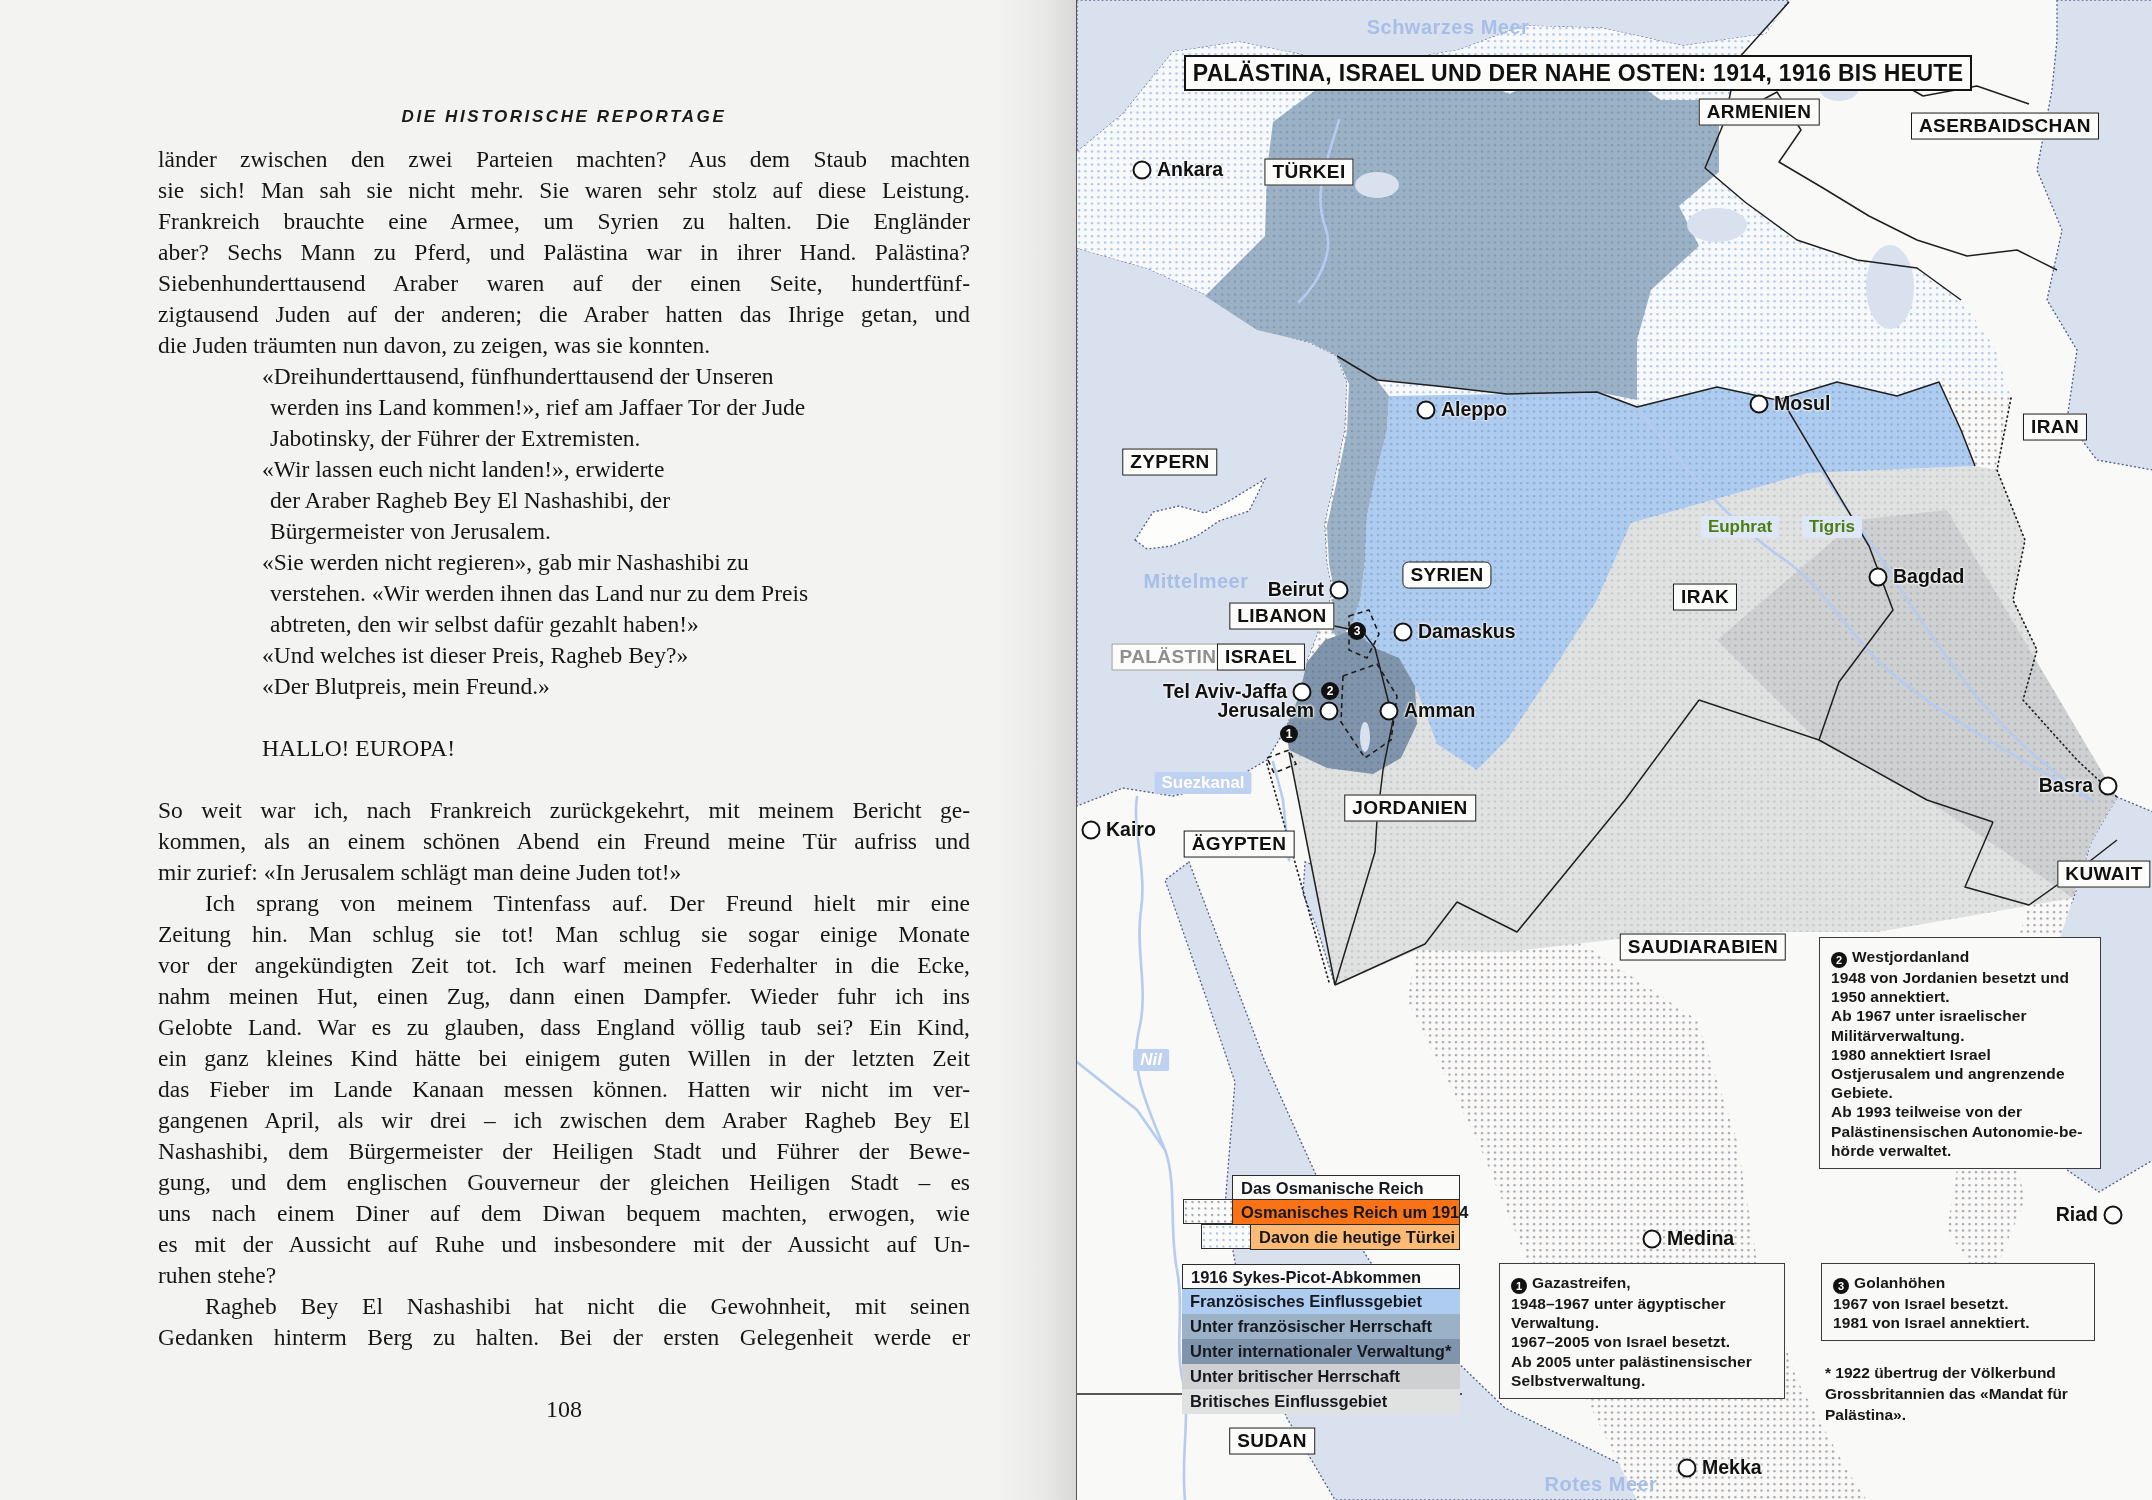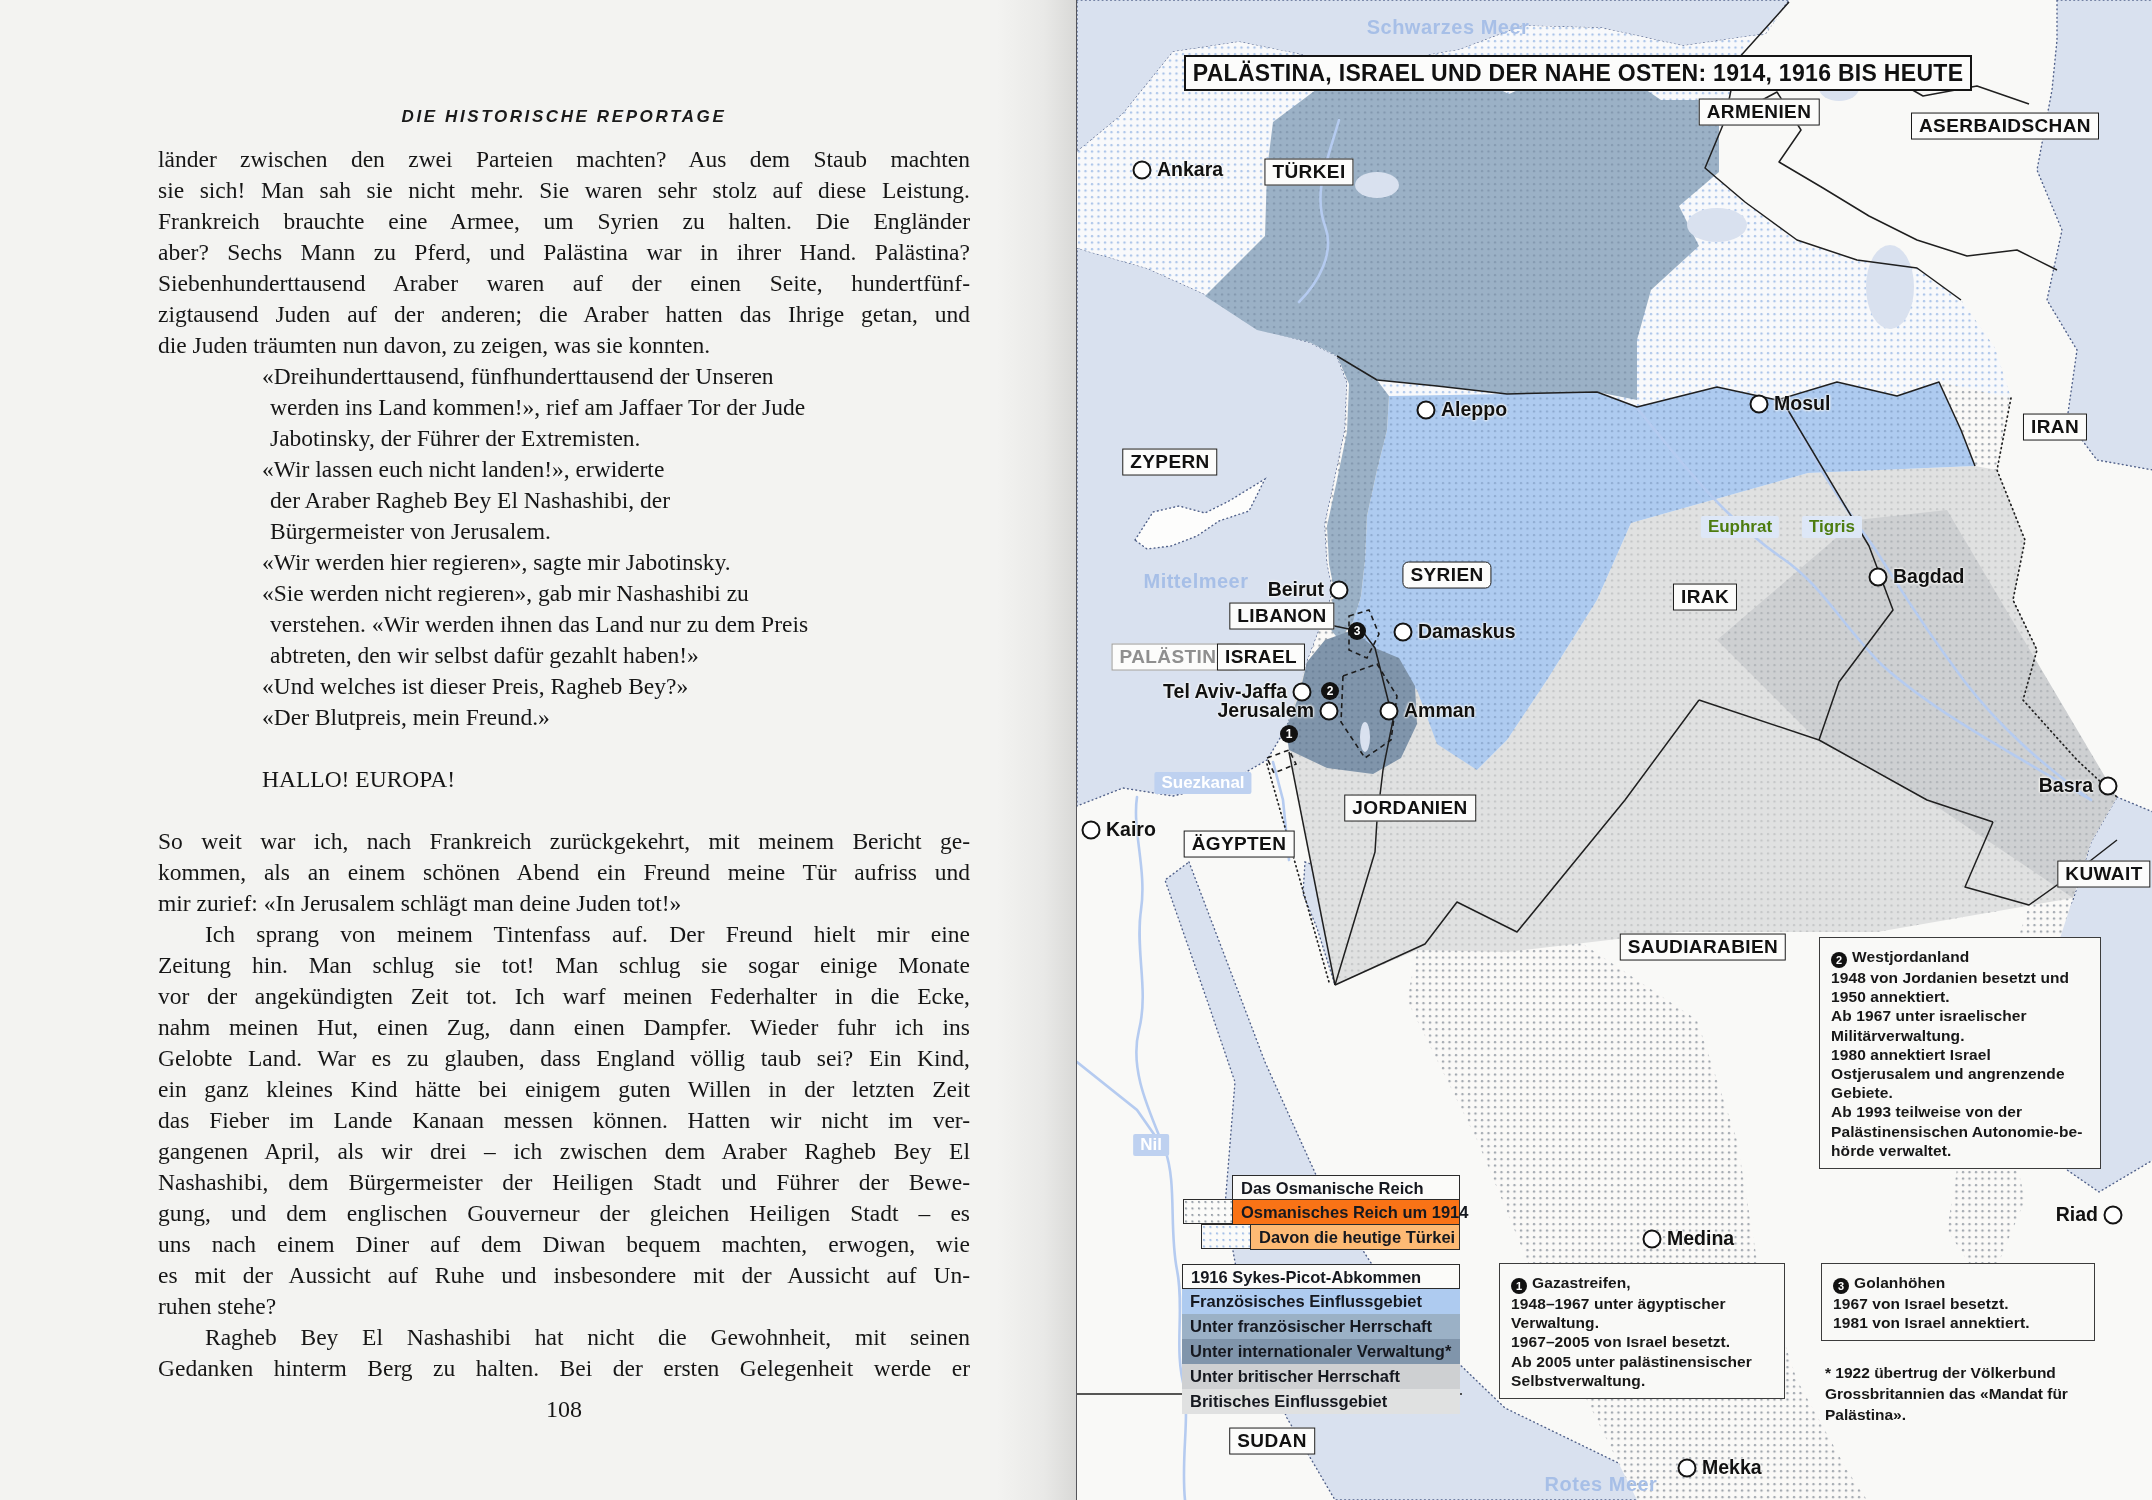--- a/index.html
+++ b/index.html
@@ -69,21 +69,20 @@
         <div class="ln j">aber? Sechs Mann zu Pferd, und Palästina war in ihrer Hand. Palästina?</div>
         <div class="ln j">Siebenhunderttausend Araber waren auf der einen Seite, hundertfünf-</div>
         <div class="ln j">zigtausend Juden auf der anderen; die Araber hatten das Ihrige getan, und</div>
         <div class="ln">die Juden träumten nun davon, zu zeigen, was sie konnten.</div>
         <div class="ln q">«Dreihunderttausend, fünfhunderttausend der Unseren</div>
         <div class="ln q2">werden ins Land kommen!», rief am Jaffaer Tor der Jude</div>
         <div class="ln q2">Jabotinsky, der Führer der Extremisten.</div>
         <div class="ln q">«Wir lassen euch nicht landen!», erwiderte</div>
         <div class="ln q2">der Araber Ragheb Bey El Nashashibi, der</div>
         <div class="ln q2">Bürgermeister von Jerusalem.</div>
-        <div class="ln q">«Wir werden hier regieren», sagte mir Jabotinsky.</div>
         <div class="ln q">«Sie werden nicht regieren», gab mir Nashashibi zu</div>
         <div class="ln q2">verstehen. «Wir werden ihnen das Land nur zu dem Preis</div>
         <div class="ln q2">abtreten, den wir selbst dafür gezahlt haben!»</div>
         <div class="ln q">«Und welches ist dieser Preis, Ragheb Bey?»</div>
         <div class="ln q">«Der Blutpreis, mein Freund.»</div>
         <div class="ln s"></div>
         <div class="ln q">HALLO! EUROPA!</div>
         <div class="ln s"></div>
         <div class="ln j">So weit war ich, nach Frankreich zurückgekehrt, mit meinem Bericht ge-</div>
         <div class="ln j">kommen, als an einem schönen Abend ein Freund meine Tür aufriss und</div>
@@ -210,21 +209,21 @@
 
     <div id="map-title">PALÄSTINA, ISRAEL UND DER NAHE OSTEN: 1914, 1916 BIS HEUTE</div>
 
     <div id="labels">
         <div class="sea-label" style="left: 371px; top: 27px;">Schwarzes Meer</div>
         <div class="sea-label" style="left: 119px; top: 581px;">Mittelmeer</div>
         <div class="sea-label" style="left: 524px; top: 1484px;">Rotes Meer</div>
         <div class="pill" style="left: 663px; top: 527px;">Euphrat</div>
         <div class="pill" style="left: 755px; top: 527px;">Tigris</div>
         <div class="pill light" style="left: 126px; top: 783px;">Suezkanal</div>
-        <div class="pill light" style="left: 74px; top: 1145px;">Nil</div>
+        <div class="pill light" style="left: 74px; top: 1060px; font-style: italic;">Nil</div>
         <div class="cbox" style="left: 223px; top: 172px; margin-left: 9px;">TÜRKEI</div>
         <div class="cbox" style="left: 682px; top: 112px;">ARMENIEN</div>
         <div class="cbox" style="left: 928px; top: 126px;">ASERBAIDSCHAN</div>
         <div class="cbox" style="left: 93px; top: 462px;">ZYPERN</div>
         <div class="cbox" style="left: 370px; top: 575px; border-radius: 6px;">SYRIEN</div>
         <div class="cbox" style="left: 205px; top: 616px;">LIBANON</div>
         <div class="cbox" style="left: 628px; top: 597px;">IRAK</div>
         <div class="cbox" style="left: 978px; top: 427px;">IRAN</div>
         <div class="cbox muted" style="left: 98px; top: 657px;">PALÄSTINA</div>
         <div class="cbox" style="left: 184px; top: 657px;">ISRAEL</div>

